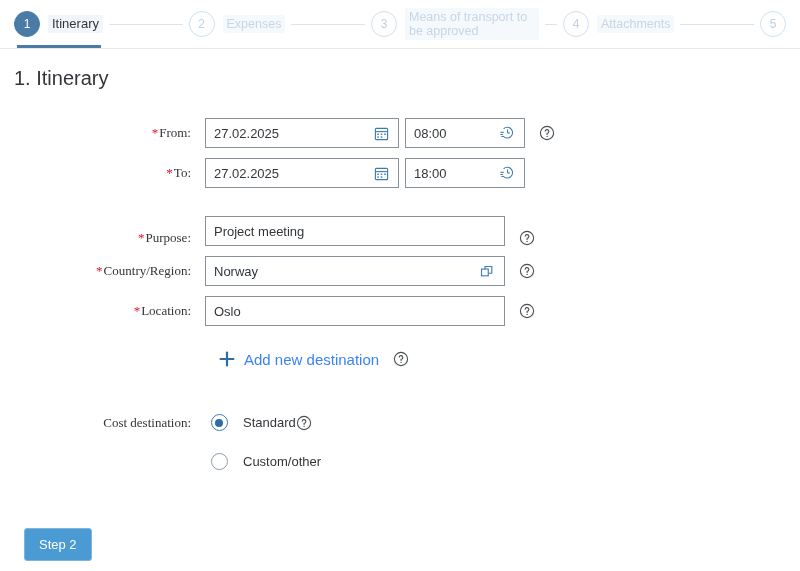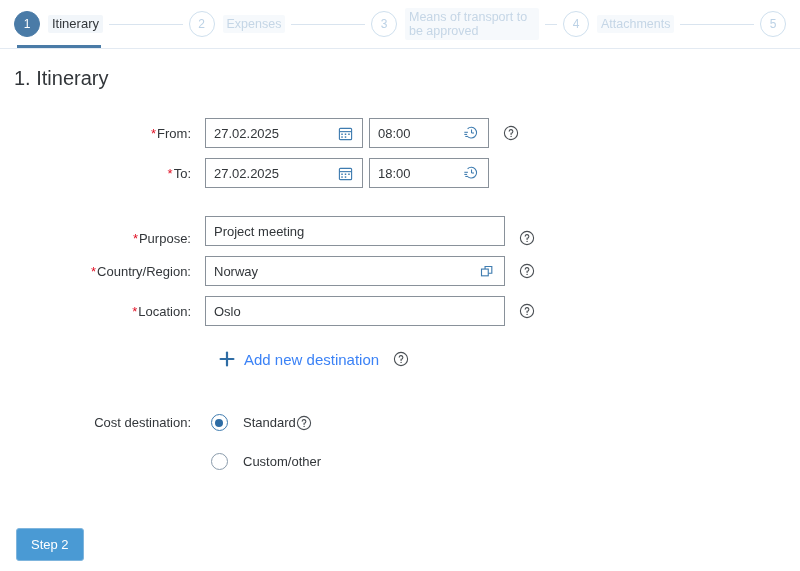--- a/index.html
+++ b/index.html
@@ -116,20 +116,21 @@
   .row.gap-top { margin-top: 28px; align-items: flex-end; }
 
   .label {
     width: 205px;
     text-align: right;
     padding-right: 14px;
     box-sizing: border-box;
     font-size: 13px;
     color: #32363a;
     white-space: nowrap;
+    font-family: Liberation Serif, serif;
   }
   .req {
     color: #e00e22;
     margin-right: 1px;
   }
 
   .field {
     height: 30px;
     border: 1px solid #89919a;
     background: #ffffff;
@@ -138,21 +139,21 @@
     align-items: center;
     padding: 0 8px;
     font-size: 13px;
     color: #32363a;
   }
   .field .val {
     flex: 1 1 auto;
     overflow: hidden;
     white-space: nowrap;
   }
-  .field-date { width: 158px; }
+  .field-date { width: 194px; }
   .field-time { width: 120px; margin-left: 6px; }
   .field-wide { width: 300px; }
 
   .icon-btn {
     width: 18px;
     height: 18px;
     display: flex;
     align-items: center;
     justify-content: center;
     flex: 0 0 auto;
@@ -228,21 +229,21 @@
     margin-left: auto;
     margin-right: 265px;
     color: #4a4f54;
     width: 16px;
     height: 16px;
   }
 
   
   .footer {
     position: absolute;
-    left: 16px;
+    left: 24px;
     bottom: 10px;
     text-decoration: underline;
   }
   .btn-primary {
     background: #4a9ad4;
     color: #ffffff;
     border: 1px solid #7fb5dd;
     border-radius: 3px;
     font-size: 13px;
     font-family: "Liberation Sans", sans-serif;

